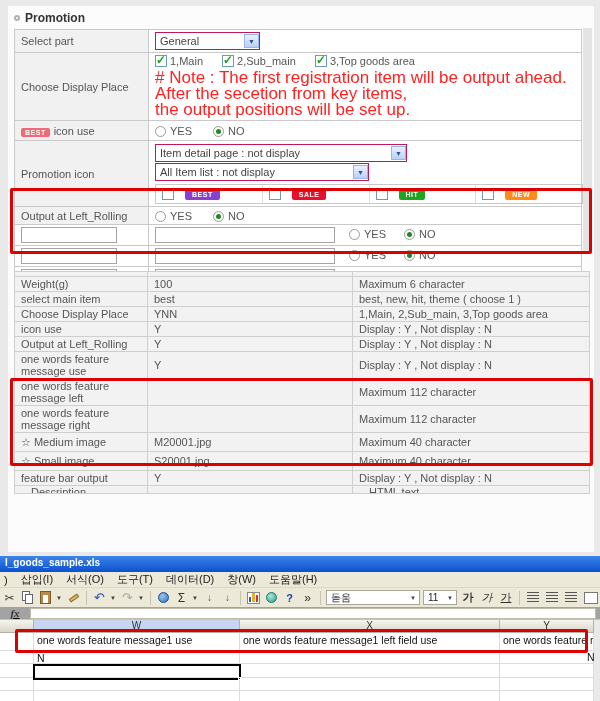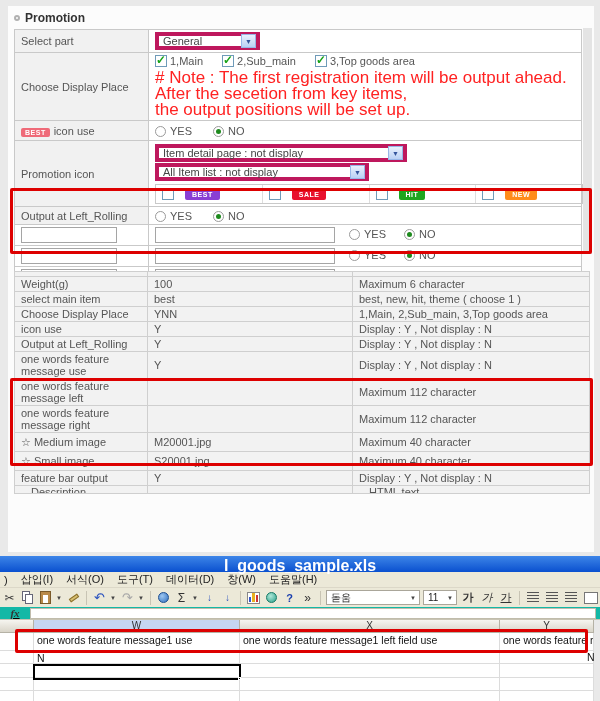--- a/index.html
+++ b/index.html
@@ -12,21 +12,21 @@
 
   
   #promo { position:absolute; left:14px; top:11px; width:578px; }
   .promo-title { font-size:12px; font-weight:bold; color:#333; display:flex; align-items:center; gap:5px; margin-bottom:4px; }
   .bullet { width:6px; height:6px; border:2px solid #b0b0b0; border-radius:50%; display:inline-block; }
   table.form-table { border-collapse:collapse; width:568px; table-layout:fixed; }
   table.form-table td { border:1px solid #c9c9c9; font-size:11px; color:#555; padding:2px 6px; background:#fff; vertical-align:middle; }
   table.form-table td.lbl { background:#f1f1f1; width:134px; }
   tr.h20 { height:20px; } tr.h18 { height:18px; } tr.h40 { height:40px; } tr.h54 { height:54px; } tr.h15 { height:15px; } tr.h21 { height:21px; }
 
-  .combo { display:inline-flex; align-items:center; justify-content:space-between; background:#fff; border:4px solid #be185d; height:18px; padding-left:4px; font-size:11px; color:#444; vertical-align:middle; }
+  .combo { display:inline-flex; align-items:center; justify-content:space-between; background:#fff; border:1px solid #be185d; height:18px; padding-left:4px; font-size:11px; color:#444; vertical-align:middle; }
   .combo .arrow { width:15px; height:14px; margin-left:4px; background:linear-gradient(#e9f1fd,#bad1f5); border:1px solid #98b7e8; color:#33549c; font-size:7px; display:flex; align-items:center; justify-content:center; }
   .w105 { width:105px; } .w250 { width:252px; } .w212 { width:214px; }
 
   .cb { width:12px; height:12px; border:1px solid #6f9bb9; background:#fff; display:inline-block; position:relative; vertical-align:-2px; margin-right:3px; }
   .cb.checked::after { content:"✓"; position:absolute; left:0px; top:-3px; color:#17a317; font-size:12px; font-weight:bold; }
   .cb-item { margin-right:16px; white-space:nowrap; }
 
   .rb { width:11px; height:11px; border:1px solid #9a9a9a; border-radius:50%; background:#fff; display:inline-block; position:relative; vertical-align:-2px; margin-right:4px; }
   .rb.sel::after { content:""; position:absolute; left:2px; top:2px; width:5px; height:5px; border-radius:50%; background:#1e8a1e; }
   .radio-pair { white-space:nowrap; }
@@ -58,21 +58,21 @@
   .cliptext { height:7px; overflow:hidden; line-height:12px; }
 
   
   .red-box { position:absolute; border:3px solid #dd0000; border-radius:2px; pointer-events:none; }
   #redbox1 { left:10px; top:188px; width:582px; height:66px; }
   #redbox2 { left:10px; top:378px; width:583px; height:88px; }
   #redbox3 { left:15px; top:629px; width:573px; height:24px; }
 
   
   #excel { position:absolute; left:0; top:556px; width:600px; height:134px; }
-  .xl-title { height:16px; background:linear-gradient(#3d85e8,#0a50cf); color:#fff; font-weight:bold; font-size:16px; padding:1px 5px;text-align:center; }
+  .xl-title { height:16px; background:linear-gradient(#3d85e8,#0a50cf); color:#fff; font-weight:bold; font-size:10px; padding:1px 5px; }
   .xl-menu { height:16px; background:#ece9d8; display:flex; align-items:center; gap:13px; font-size:11px; color:#222; padding:0 4px; border-bottom:1px solid #dcd8c8; }
   .xl-menu span { cursor:default; }
   .xl-toolbar { height:19px; background:#ece9d8; display:flex; align-items:center; gap:3px; padding:0 2px; font-size:11px; }
   .tbi { width:15px; height:15px; display:inline-flex; align-items:center; justify-content:center; font-size:12px; color:#333; position:relative; }
   .tbsep { width:1px; height:14px; background:#c8c4b4; margin:0 2px; }
   .ddarrow { font-size:6px; color:#444; width:7px; }
   .pg { position:absolute; width:8px; height:10px; background:#fff; border:1px solid #667; left:2px; top:1px; }
   .pg.p2 { left:5px; top:4px; }
   .clipbrd { width:11px; height:13px; background:#b98a4a; border:1px solid #7a5a2a; position:relative; }
   .clipbrd::after { content:""; position:absolute; left:2px; top:3px; width:5px; height:8px; background:#fff; }
@@ -85,21 +85,21 @@
   .arr-dn { color:#2a52be; font-size:10px; font-weight:bold; }
   .undo { color:#2a52be; font-size:13px; } .redo { color:#a8a8a8; font-size:13px; }
   .helpq { color:#1a3fae; font-weight:bold; font-size:11px; }
   .font-combo { display:inline-flex; align-items:center; justify-content:space-between; background:#fff; border:1px solid #aaa69a; height:15px; font-size:10px; padding:0 2px 0 4px; color:#222; }
   .fc-font { width:94px; } .fc-size { width:34px; }
   .kbtn { width:16px; height:15px; display:inline-flex; align-items:center; justify-content:center; font-size:11px; color:#333; }
   .kbtn.b { font-weight:bold; } .kbtn.i { font-style:italic; } .kbtn.u { text-decoration:underline; }
   .align-ic { width:12px; height:11px; display:inline-block; background:
      repeating-linear-gradient(#555 0 1px, transparent 1px 3px); margin:0 2px; }
   .merge-ic { width:14px; height:12px; border:1px solid #777; background:#fff; display:inline-block; margin-left:2px; }
-  .xl-formula { height:13px; background:#14b8a6; display:flex; align-items:center; border-bottom:1px solid #c8c4b4;text-decoration:underline; }
+  .xl-formula { height:13px; background:#a3a3a3; display:flex; align-items:center; border-bottom:1px solid #c8c4b4;text-decoration:underline; }
   .fx { font-family:"Liberation Serif",serif; font-style:italic; font-weight:bold; font-size:11px; color:#333; width:30px; text-align:center; }
   .fbar { flex:1; height:11px; background:#fff; border:1px solid #c0bcac; margin-right:4px; }
 
   .xl-sheet { position:relative; background:#fff; width:594px; }
   .xl-headrow { display:flex; height:13px; }
   .hcell { background:linear-gradient(#f6f5f0,#d9d5c9); border-right:1px solid #b5b2a5; border-bottom:1px solid #b5b2a5; font-size:10px; color:#333; text-align:center; line-height:12px; }
   .hcell.sel { background:#c6d6f1; }
   .hc0 { width:34px; } .hcW { width:206px; } .hcX { width:260px; } .hcY { width:94px; }
   .xl-row { display:flex; border-bottom:1px solid #dcdcdc; }
   .xl-row .cell { border-right:1px solid #dcdcdc; font-size:10.5px; color:#111; padding:1px 2px 0 3px; white-space:nowrap; overflow:hidden; line-height:13px; }

